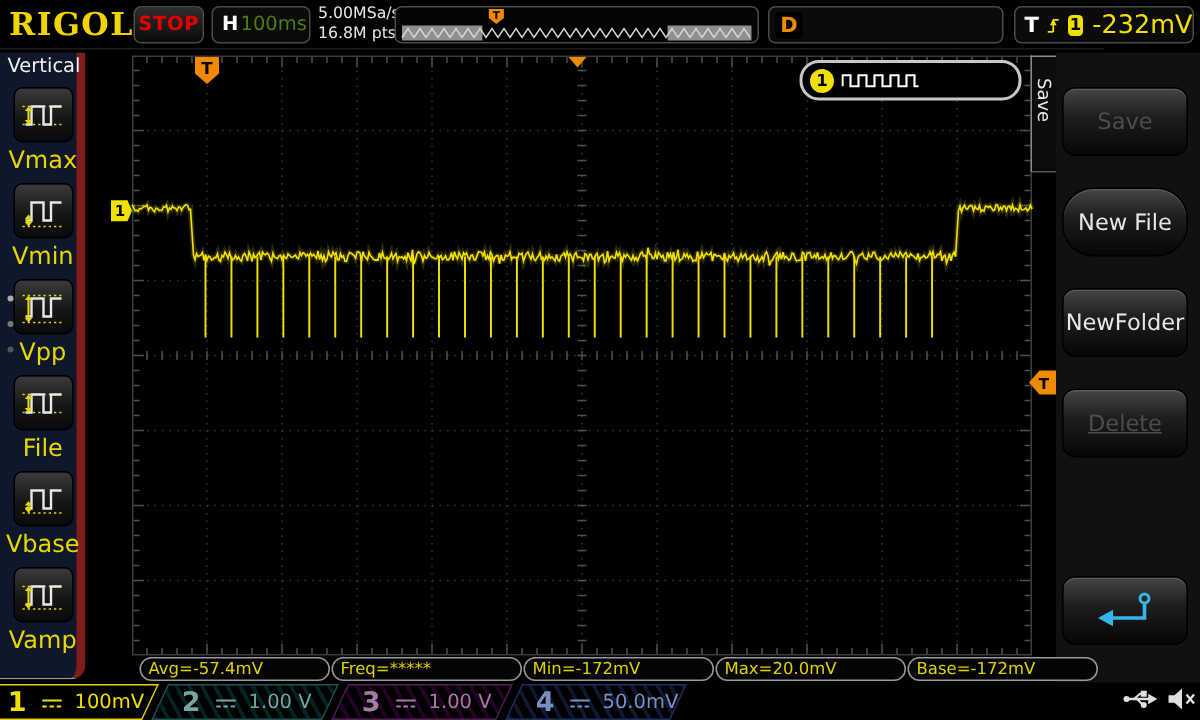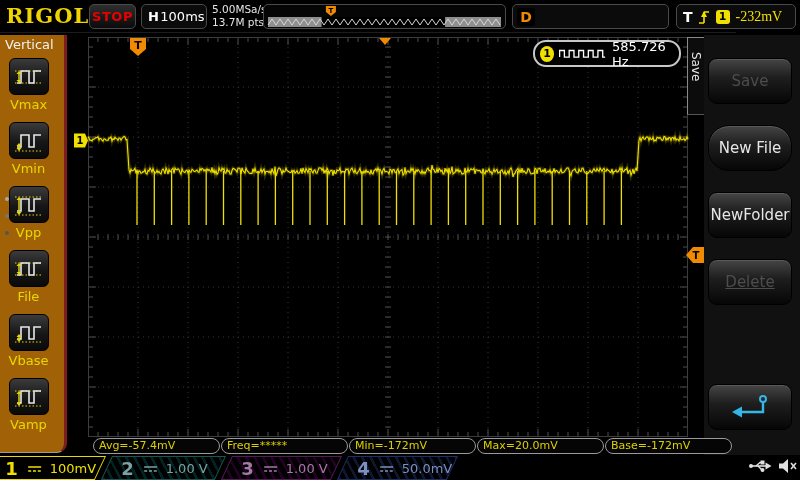--- a/index.html
+++ b/index.html
@@ -8,37 +8,37 @@
   #screen { position:relative; width:800px; height:480px; background:#000; }
 
   
   #topbar { position:absolute; left:0; top:0; width:736px; height:33px; background:#000; border-bottom:1px solid #1c1c1c; }
   #logo { position:absolute; left:6px; top:3px; font-family:"DejaVu Serif", serif; font-weight:bold; font-size:21px; color:#f0d400; letter-spacing:1px; }
   .tb-box { position:absolute; top:4px; height:25px; background:#0b0b0b; border:1px solid #4a4a4a; border-radius:5px; display:flex; align-items:center; }
   #stop-btn { left:89px; width:47px; justify-content:center; background:linear-gradient(#2e2e2e,#0a0a0a); }
   #stop-btn span { color:#e80000; font-weight:bold; font-size:13px; letter-spacing:0.5px; }
   #h-box { left:141px; width:66px; }
   #h-box .hl { color:#fff; font-weight:bold; font-size:13px; margin-left:6px; }
-  #h-box .hv { color:#ffffff; font-size:13px; flex:1; text-align:center; }
+  #h-box .hv { color:#4d7c0f; font-size:13px; flex:1; text-align:center; }
   #rate-stack { position:absolute; left:212px; top:3px; color:#e6e6e6; font-size:10.5px; line-height:13px; }
   #thumb { left:263px; width:243px; background:#050505; }
   #d-box { left:512px; width:157px; }
   #d-box .db { width:18px; height:18px; margin-left:4px; background:#000; border-radius:3px; color:#f08a00; font-weight:bold; font-size:14px; text-align:center; line-height:18px; }
   #d-box .dv { flex:1; text-align:center; color:#fff; font-size:14px; }
   #t-box { left:676px; width:120px; }
   #t-box .tl { color:#fff; font-weight:bold; font-size:14px; margin-left:6px; }
   #t-box .tch { width:14px; height:14px; background:#f0e000; border-radius:3px; color:#000; font-weight:bold; font-size:11px; text-align:center; line-height:14px; margin-left:5px; }
-  #t-box .tv { color:#f0e000; font-size:14px; margin-left:6px;font-family:Liberation Serif, serif; }
+  #t-box .tv { color:#f0e000; font-size:17px; margin-left:6px; }
 
   
-  #sidebar { position:absolute; left:0; top:35px; width:67px; height:418px; border-right:3px solid #7f1d1d; border-bottom:1px solid #9a9a9a; border-bottom-right-radius:10px; background:#a16207; }
+  #sidebar { position:absolute; left:0; top:35px; width:57px; height:418px; border-right:6px solid #7f1d1d; border-bottom:1px solid #9a9a9a; border-bottom-right-radius:10px; background:#0f172a; }
   #sb-title { position:absolute; left:5px; top:2px; color:#f0f0f0; font-size:13px; }
   .sb-item { position:absolute; left:0; width:57px; text-align:center; }
   .sb-btn { margin:0 auto; width:40px; height:37px; background:linear-gradient(#3b3b3b,#161616 55%,#0a0a0a); border:1px solid #000; border-radius:6px; display:flex; align-items:center; justify-content:center; }
-  .sb-label { margin-top:2px; color:#e8d800; font-size:13px; }
+  .sb-label { margin-top:2px; color:#e8d800; font-size:16px; }
   .sb-dot { position:absolute; left:5px; width:4px; height:4px; border-radius:50%; }
 
   
   #scope-svg { position:absolute; left:88px; top:37px; overflow:visible; }
 
   
   #freq-badge { position:absolute; left:533px; top:40px; width:148px; height:27px; background:#000; border:2px solid #c8c8c8; border-radius:13px; display:flex; align-items:center; }
   #freq-badge .fch { width:16px; height:16px; background:#f0e000; border-radius:50%; color:#000; font-weight:bold; font-size:11px; text-align:center; line-height:16px; margin-left:5px; }
   #freq-badge .fv { color:#fff; font-size:13px; margin-left:6px; }
 
@@ -70,21 +70,21 @@
     <div id="logo">RIGOL</div>
     <div id="stop-btn" class="tb-box">
       <span>STOP</span>
     </div>
     <div id="h-box" class="tb-box">
       <span class="hl">H</span>
       <span class="hv">100ms</span>
     </div>
     <div id="rate-stack">
       <div>5.00MSa/s</div>
-      <div>13.7M pts</div>
+      <div>16.8M pts</div>
     </div>
     <div id="thumb" class="tb-box">
       <svg id="thumb-svg" width="241" height="23">
           <g transform="translate(4,0)">
             <rect x="0" y="12" width="233" height="10" fill="#000"></rect>
             <rect x="0" y="12" width="53.59" height="10" fill="#8f8f8f"></rect>
             <rect x="177.08" y="12" width="55.919999999999995" height="10" fill="#8f8f8f"></rect>
             <polyline points="0,20 4,14 8,20 12,14 16,20 20,14 24,20 28,14 32,20 36,14 40,20 44,14 48,20 52,14 56,20 60,14 64,20 68,14 72,20 76,14 80,20 84,14 88,20 92,14 96,20 100,14 104,20 108,14 112,20 116,14 120,20 124,14 128,20 132,14 136,20 140,14 144,20 148,14 152,20 156,14 160,20 164,14 168,20 172,14 176,20 180,14 184,20 188,14 192,20 196,14 200,20 204,14 208,20 212,14 216,20 220,14 224,20 228,14 232,20 " fill="none" stroke="#d8d8d8" stroke-width="1"></polyline>
             <polygon points="57.910000000000004,1 67.91,1 67.91,7 62.910000000000004,11 57.910000000000004,7" fill="#f08a00"></polygon>
             <text x="62.910000000000004" y="7.5" text-anchor="middle" font-size="7" font-weight="bold" fill="#000">T</text>
@@ -548,21 +548,20 @@
         <polygon points="-14,96.5 -3,96.5 0,103.5 -3,110.5 -14,110.5" fill="#f0e000"></polygon>
         <text x="-8" y="107" text-anchor="middle" font-size="10" font-weight="bold" fill="#000">1</text>
       </g>
     </svg>
 
   <div id="freq-badge">
     <div class="fch">1</div>
     <svg width="52" height="15" viewBox="0 0 78 16" style="margin-left:5px">
       <path d="M1,14 V3 H9 V14 H17 V3 H25 V14 H33 V3 H41 V14 H49 V3 H57 V14 H65 V3 H73 V14 h4" stroke="#fff" stroke-width="2.2" fill="none"></path>
     </svg>
-    <span class="fv">585.726 Hz</span>
   </div>
 
   <div id="menu-tab">
     <span>Save</span>
   </div>
   <div id="menu-panel">
     <div id="menu-btns">
         <div class="menu-btn off" style="top: 23px;">Save</div>
         <div class="menu-btn on" style="top: 90px; border-radius: 21px;">New File</div>
         <div class="menu-btn on" style="top: 157px; text-align: center;">NewFolder</div>

